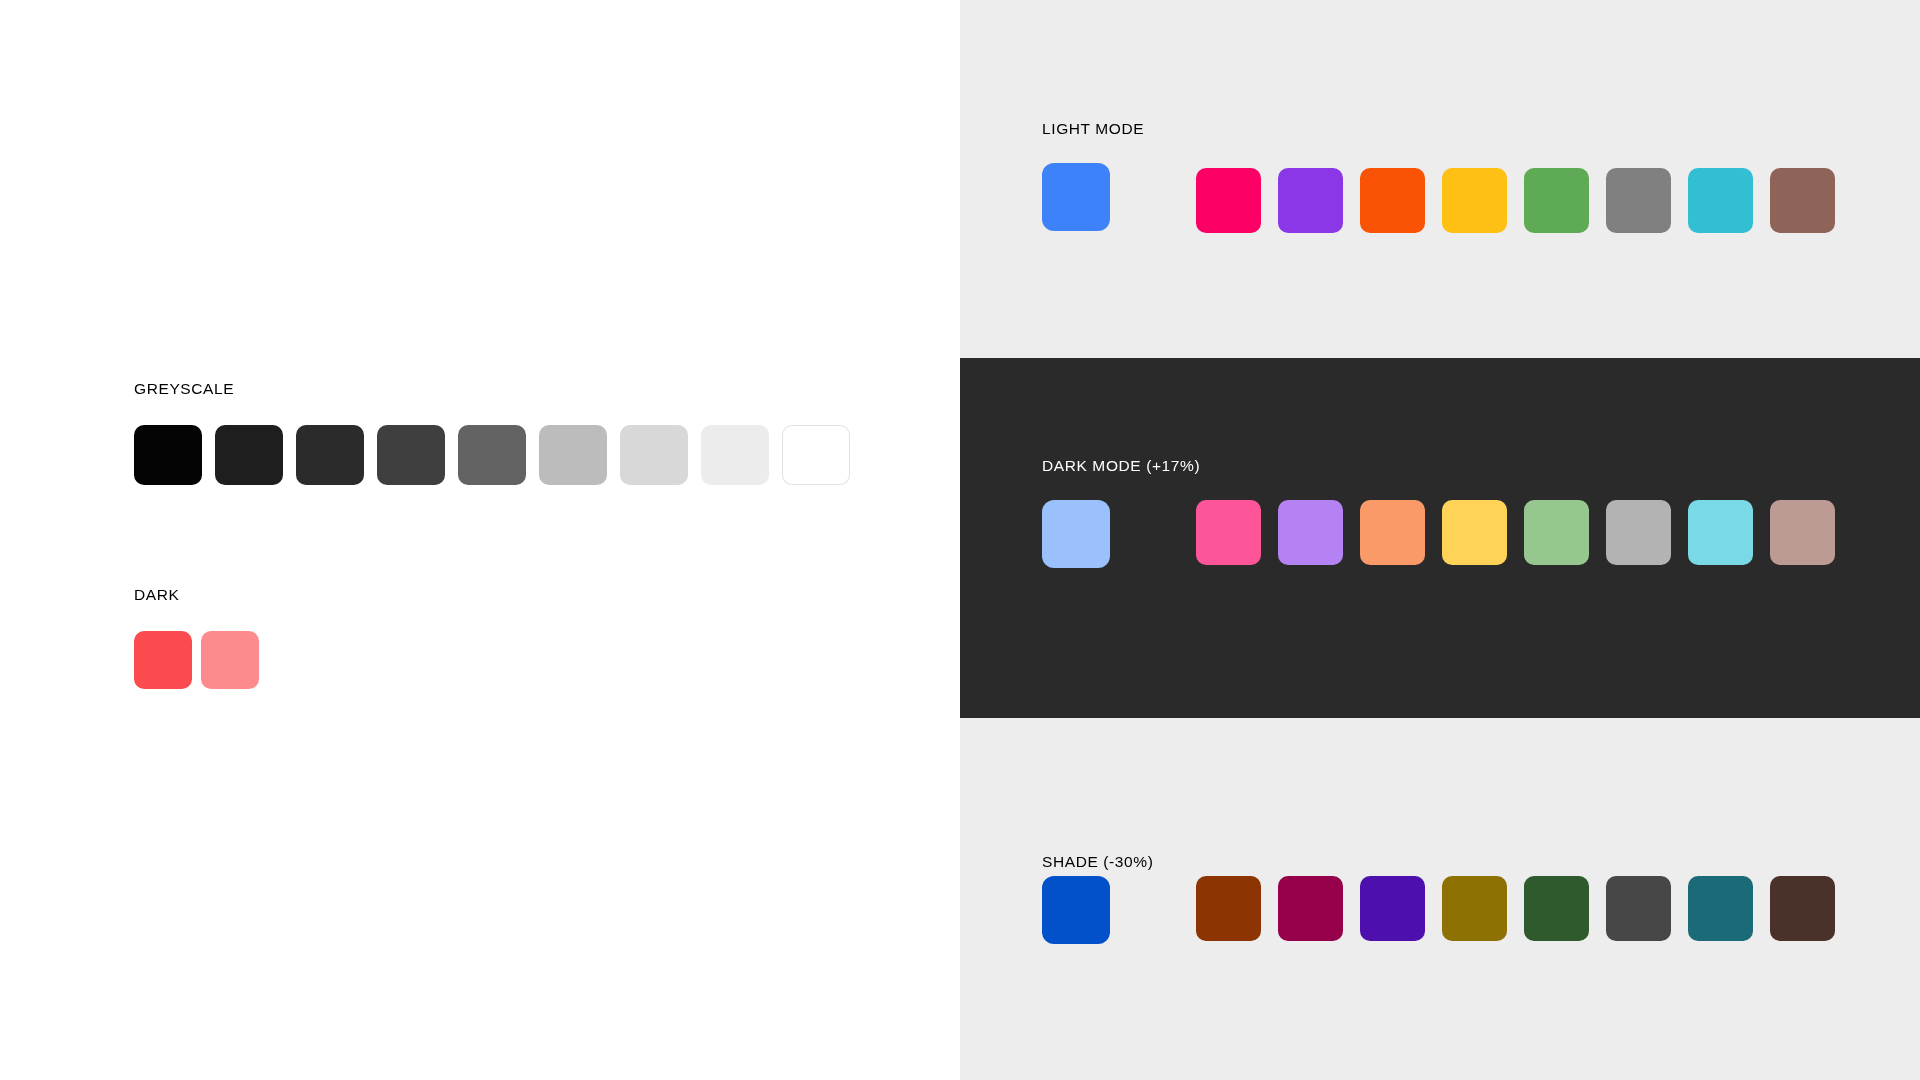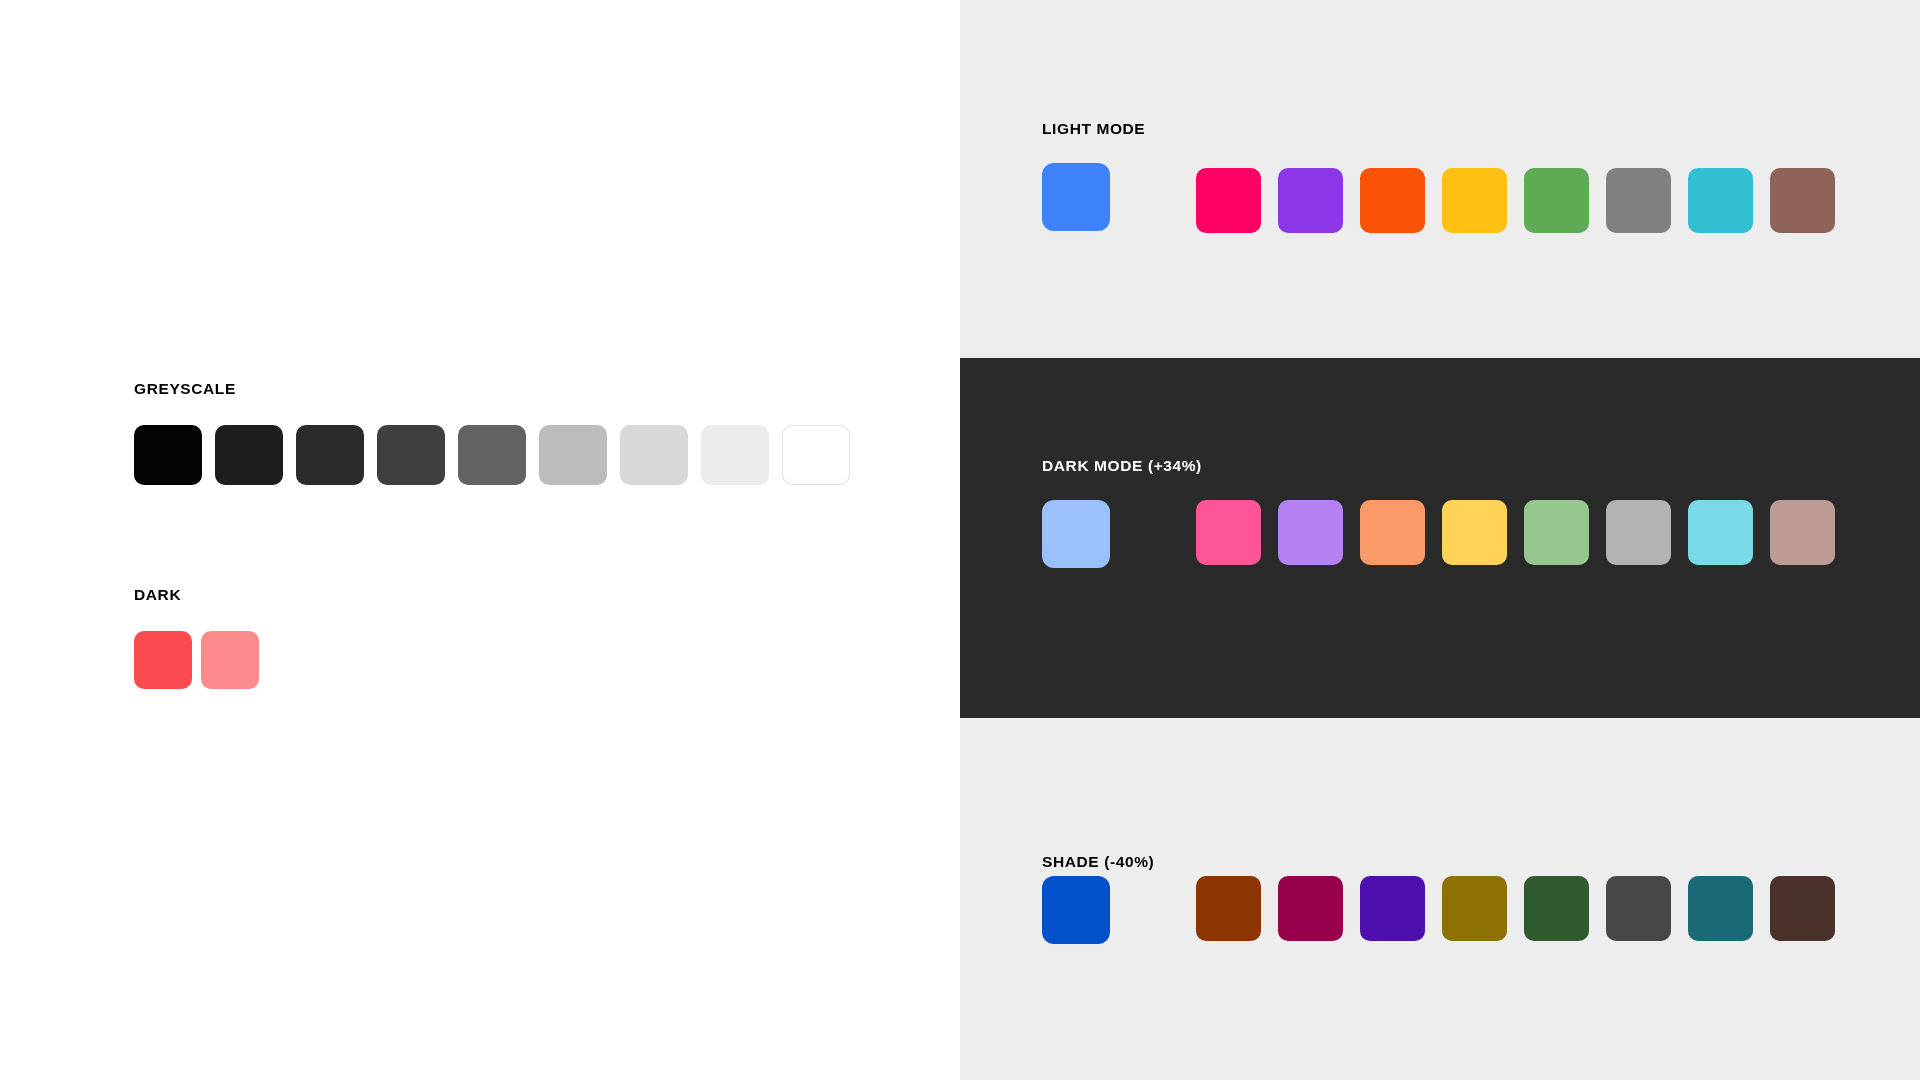--- a/index.html
+++ b/index.html
@@ -15,21 +15,21 @@
   .panel { position:absolute; }
   #panel-light  { left:960px; top:0px;    width:960px; height:358px;  background:#ededed; }
   #panel-dark   { left:960px; top:358px;  width:960px; height:360px;  background:#2a2a2a; }
   #panel-shade  { left:960px; top:718px;  width:960px; height:362px;  background:#ededed; }
   #panel-left   { left:0px;   top:0px;    width:960px; height:1080px; background:#ffffff; }
 
   
   .sec-title {
     position:absolute;
     font-size:15.5px;
-    font-weight:bold;
+    font-weight:normal;
     letter-spacing:0.6px;
     color:#000000;
     white-space:nowrap;
   }
   .sec-title.on-dark { color:#ffffff; }
 
   
   .row { position:absolute; display:flex; align-items:flex-start; }
 
   .sw { border-radius:10px; flex:0 0 auto; }
@@ -87,38 +87,38 @@
       <div class="sw sw-secondary" title="#fa5305" style="background: rgb(250, 83, 5);"></div>
       <div class="sw sw-secondary" title="#fec113" style="background: rgb(254, 193, 19);"></div>
       <div class="sw sw-secondary" title="#5faa55" style="background: rgb(95, 170, 85);"></div>
       <div class="sw sw-secondary" title="#808080" style="background: rgb(128, 128, 128);"></div>
       <div class="sw sw-secondary" title="#32bed3" style="background: rgb(50, 190, 211);"></div>
       <div class="sw sw-secondary" title="#8e6358" style="background: rgb(142, 99, 88);"></div>
     </div>
 
   <div class="panel" id="panel-dark" style="background: rgb(42, 42, 42);"></div>
 
-  <div class="sec-title on-dark" style="left: 1042px; top: 457px; color: rgb(255, 255, 255);">DARK MODE (+34%)</div>
+  <div class="sec-title on-dark" style="left: 1042px; top: 457px; color: rgb(255, 255, 255);">DARK MODE (+17%)</div>
   <div class="row" id="row-dark-primary" style="left:1042px; top:500px;">
       <div class="sw sw-primary" title="#9bc1fd" style="background: rgb(155, 193, 253);"></div>
     </div>
   <div class="row row-secondary" id="row-dark" style="left:1196px; top:500px;">
       <div class="sw sw-secondary" title="#fd5598" style="background: rgb(253, 85, 152);"></div>
       <div class="sw sw-secondary" title="#b582f3" style="background: rgb(181, 130, 243);"></div>
       <div class="sw sw-secondary" title="#fb9a69" style="background: rgb(251, 154, 105);"></div>
       <div class="sw sw-secondary" title="#fed357" style="background: rgb(254, 211, 87);"></div>
       <div class="sw sw-secondary" title="#96c78e" style="background: rgb(150, 199, 142);"></div>
       <div class="sw sw-secondary" title="#b3b3b3" style="background: rgb(179, 179, 179);"></div>
       <div class="sw sw-secondary" title="#79d9e6" style="background: rgb(121, 217, 230);"></div>
       <div class="sw sw-secondary" title="#bc9b94" style="background: rgb(188, 155, 148);"></div>
     </div>
 
   <div class="panel" id="panel-shade" style="background: rgb(237, 237, 237);"></div>
 
-  <div class="sec-title" style="left: 1042px; top: 853px; color: rgb(0, 0, 0);">SHADE (-40%)</div>
+  <div class="sec-title" style="left: 1042px; top: 853px; color: rgb(0, 0, 0);">SHADE (-30%)</div>
   <div class="row" id="row-shade-primary" style="left:1042px; top:876px;">
       <div class="sw sw-primary" title="#0350cb" style="background: rgb(3, 80, 203);"></div>
     </div>
   <div class="row row-secondary" id="row-shade" style="left:1196px; top:876px;">
       <div class="sw sw-secondary" title="#8c3503" style="background: rgb(140, 53, 3);"></div>
       <div class="sw sw-secondary" title="#97004a" style="background: rgb(151, 0, 74);"></div>
       <div class="sw sw-secondary" title="#4d0fae" style="background: rgb(77, 15, 174);"></div>
       <div class="sw sw-secondary" title="#8e7103" style="background: rgb(142, 113, 3);"></div>
       <div class="sw sw-secondary" title="#2f5a2d" style="background: rgb(47, 90, 45);"></div>
       <div class="sw sw-secondary" title="#474747" style="background: rgb(71, 71, 71);"></div>

